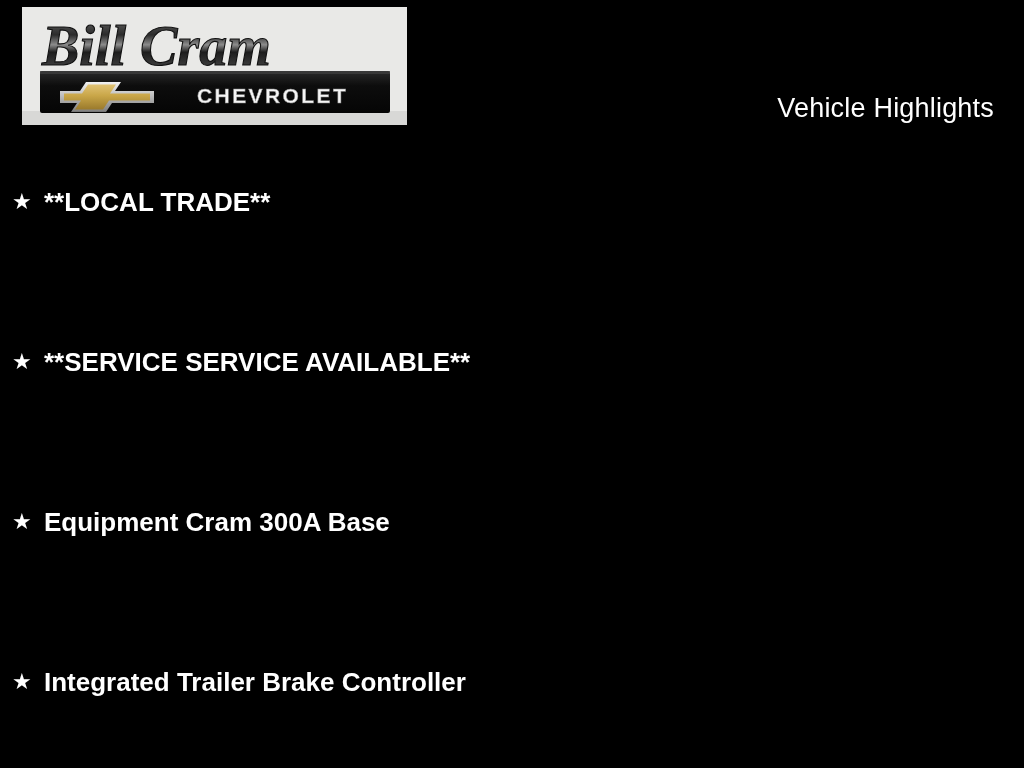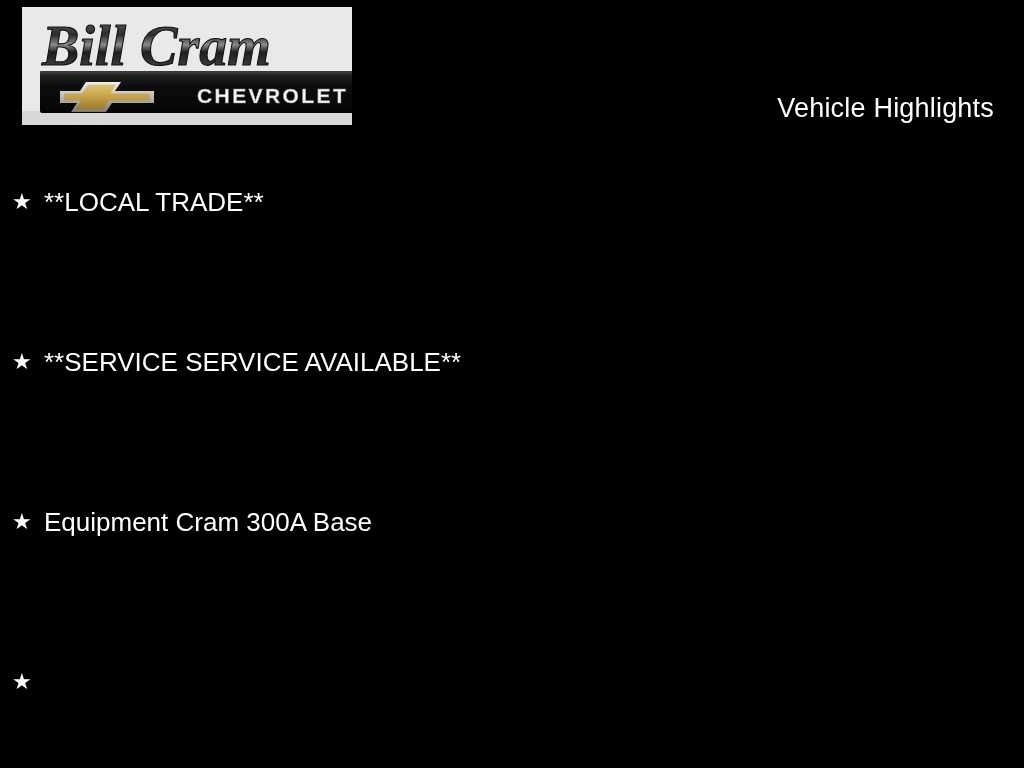--- a/index.html
+++ b/index.html
@@ -23,21 +23,21 @@
     left: 0;
     width: 1024px;
     height: 140px;
   }
 
   
   .logo-plate {
     position: absolute;
     left: 22px;
     top: 7px;
-    width: 330px;
+    width: 385px;
     height: 118px;
     background: linear-gradient(180deg,#f2f2f0 0%, #e9e9e7 45%, #dcdcda 78%, #cfcfcd 100%);
     box-shadow: 0 0 0 1px #000 inset;
     overflow: hidden;
   }
   .logo-svg {
     display: block;
     width: 385px;
     height: 118px;
   }
@@ -79,20 +79,21 @@
     text-align: left;
     user-select: none;
   }
   .highlight-label {
     flex: 0 1 auto;
     margin-left: 10px;
     font-size: 26px;
     line-height: 34px;
     color: #ffffff;
     white-space: nowrap;
+    font-weight: bold;
   }
 </style>
 </head>
 <body>
 
 <div class="header">
 
   <div class="logo-plate">
     <svg class="logo-svg" viewBox="0 0 385 118">
       <defs>
@@ -149,14 +150,15 @@
   <li class="highlight-item">
     <span class="bullet-star">★</span>
     <span class="highlight-label">**SERVICE SERVICE AVAILABLE**</span>
   </li>
   <li class="highlight-item">
     <span class="bullet-star">★</span>
     <span class="highlight-label">Equipment Cram 300A Base</span>
   </li>
   <li class="highlight-item">
     <span class="bullet-star">★</span>
+    <span class="highlight-label">Integrated Trailer Brake Controller</span>
   </li>
 </ul>
 
 </body></html>

